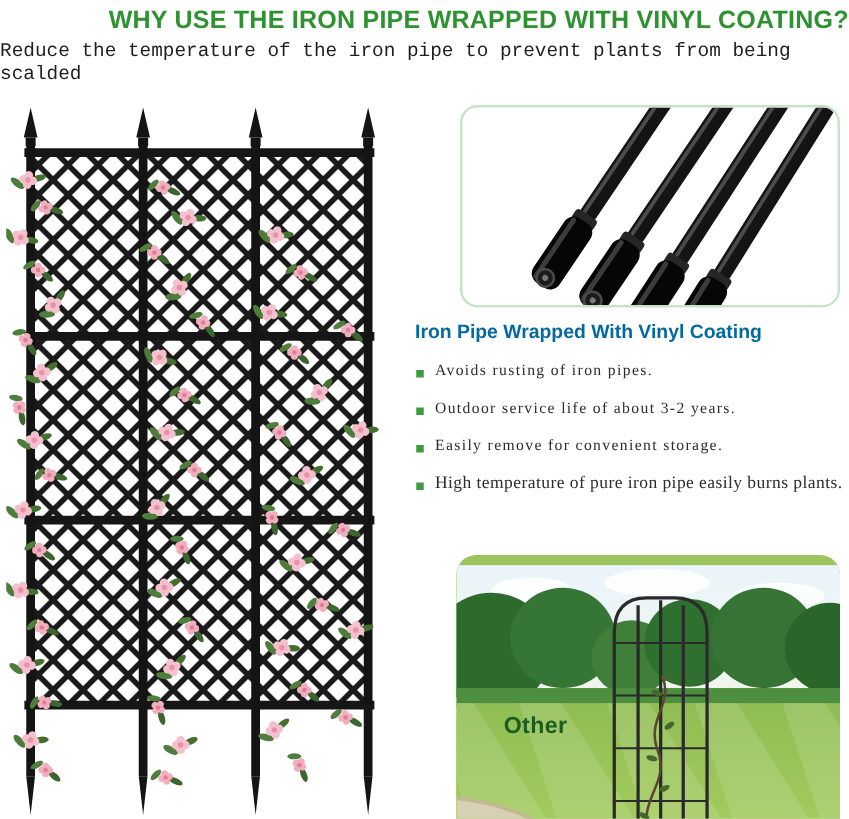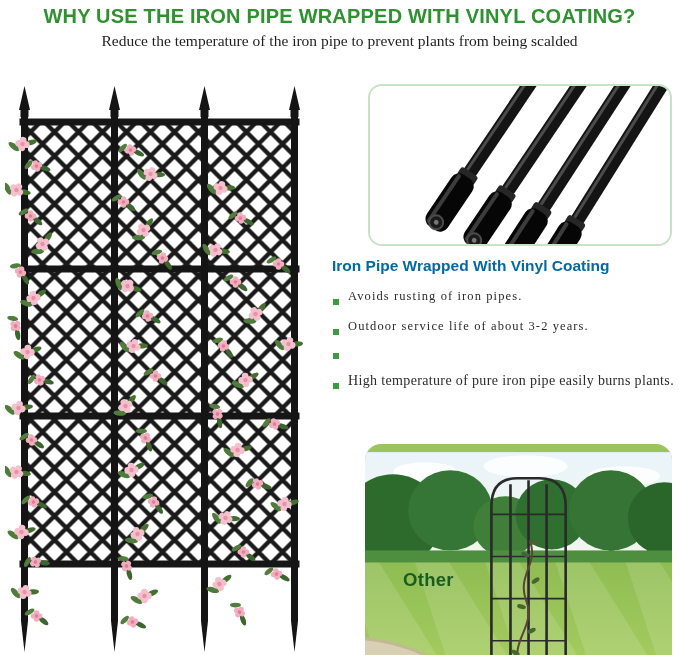--- a/index.html
+++ b/index.html
@@ -1,36 +1,36 @@
 <!DOCTYPE html>
 <html><head>
 <meta charset="utf-8">
 <style>
   *{margin:0;padding:0;box-sizing:border-box}
   html,body{background:#ffffff}
   body{font-family:"Liberation Sans",sans-serif}
   .page{position:relative;width:679px;height:655px;background:#fff;overflow:hidden}
 
-  .title{position:absolute;top:5px;left:0;width:100%;text-align:center;
+  .title{position:absolute;top:5px;left:0;width:100%;text-align:right;
     font-size:20px;font-weight:bold;color:#2e9230;white-space:nowrap;letter-spacing:.2px}
-  .subtitle{position:absolute;top:32px;left:0;width:100%;text-align:center;
-    font-family:Liberation Serif, serif;font-size:15.5px;color:#1e1e1e}
+  .subtitle{position:absolute;top:32px;left:0;width:100%;
+    font-family:Liberation Mono, monospace;font-size:15.5px;color:#1e1e1e}
 
   .trellis{position:absolute;left:5px;top:84px;width:348px;height:571px}
   .trellis svg{width:100%;height:100%;display:block}
 
   .pipes-box{position:absolute;left:368px;top:84px;width:304px;height:162px;
     border:2px solid #c7e3c7;border-radius:14px;overflow:hidden;background:#fff}
   .pipes-box svg{width:100%;height:100%;display:block}
 
   .feature-heading{position:absolute;left:332px;top:257px;width:345px;
     font-size:15.5px;font-weight:bold;color:#0369a1;white-space:nowrap}
 
   .bullets{position:absolute;left:333px;top:288px;width:346px;list-style:none}
-  .bullets li{display:flex;align-items:flex-end;margin-bottom:13px;
+  .bullets li{display:flex;align-items:center;margin-bottom:13px;
     font-family:"Liberation Serif",serif;font-size:12.5px;letter-spacing:1.1px;
     color:#2c2c2c;line-height:17px;white-space:nowrap}
   .bullets li.small{font-size:14px;letter-spacing:.35px}
   .sq{flex:0 0 auto;width:6px;height:6px;background:#3f9b3f;margin:5px 9px 0 0}
 
   .garden{position:absolute;left:365px;top:444px;width:307px;height:249px;
     border-radius:16px;overflow:hidden;background:#9cc45c}
   .garden svg{width:100%;height:100%;display:block}
   .other-label{position:absolute;left:38px;top:125px;font-size:18.5px;
     font-weight:bold;color:#1c5c1e;letter-spacing:.3px}
@@ -193,20 +193,21 @@
     <li>
       <span class="sq"></span>
       <span>Avoids rusting of iron pipes.</span>
     </li>
     <li>
       <span class="sq"></span>
       <span>Outdoor service life of about 3-2 years.</span>
     </li>
     <li>
       <span class="sq"></span>
+      <span>Easily remove for convenient storage.</span>
     </li>
     <li class="small">
       <span class="sq"></span>
       <span>High temperature of pure iron pipe easily burns plants.</span>
     </li>
   </ul>
 
   <div class="garden">
     <svg viewBox="0 0 306 232">
       <defs>

